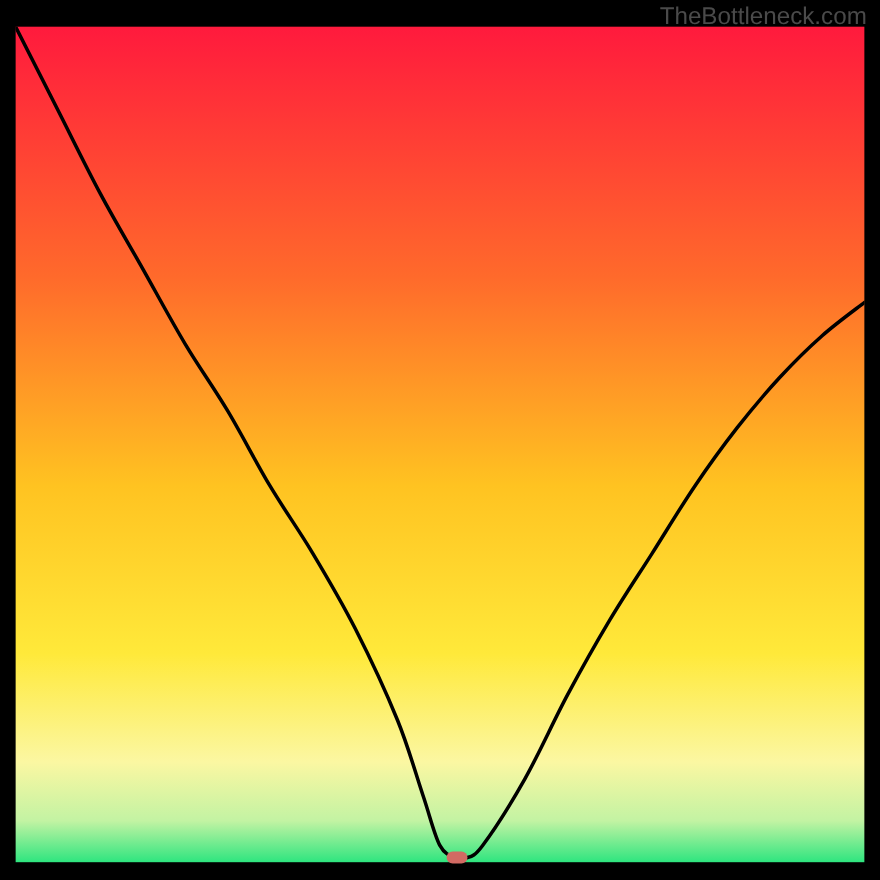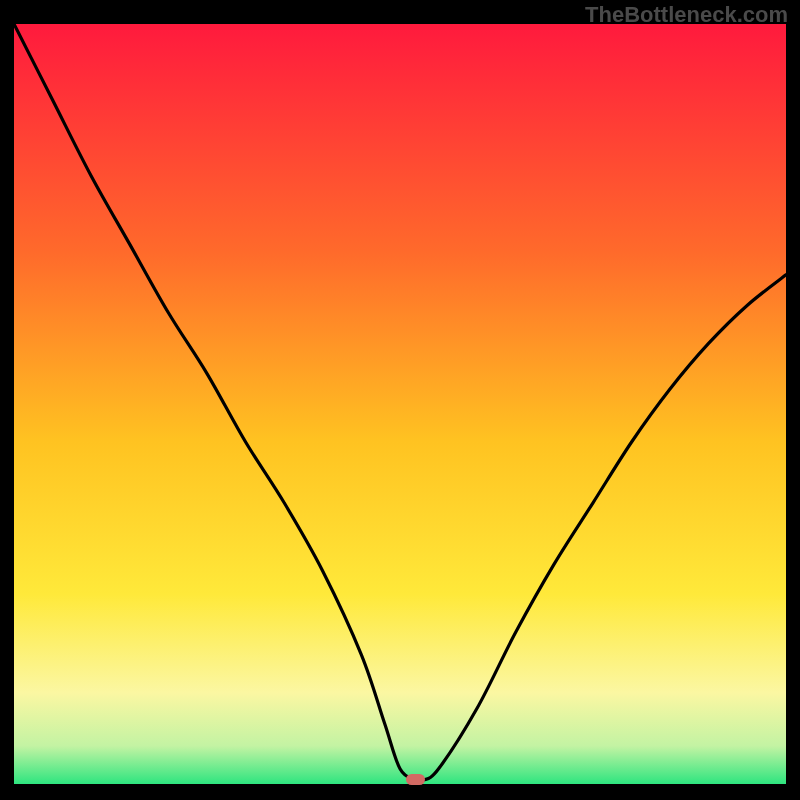--- a/index.html
+++ b/index.html
@@ -10,21 +10,21 @@
     font-family: Arial, Helvetica, sans-serif;
     overflow: hidden;
     position: relative;
   }
   .watermark {
     position: absolute;
     top: 2px;
     right: 12px;
     color: #4a4a4a;
     font-size: 22px;
-    font-weight: 700;
+    font-weight: 400;
     z-index: 20;
   }
   .frame {
     position: absolute;
     left: 14px;
     top: 24px;
     width: 772px;
     height: 760px;
     background: #000;
   }

